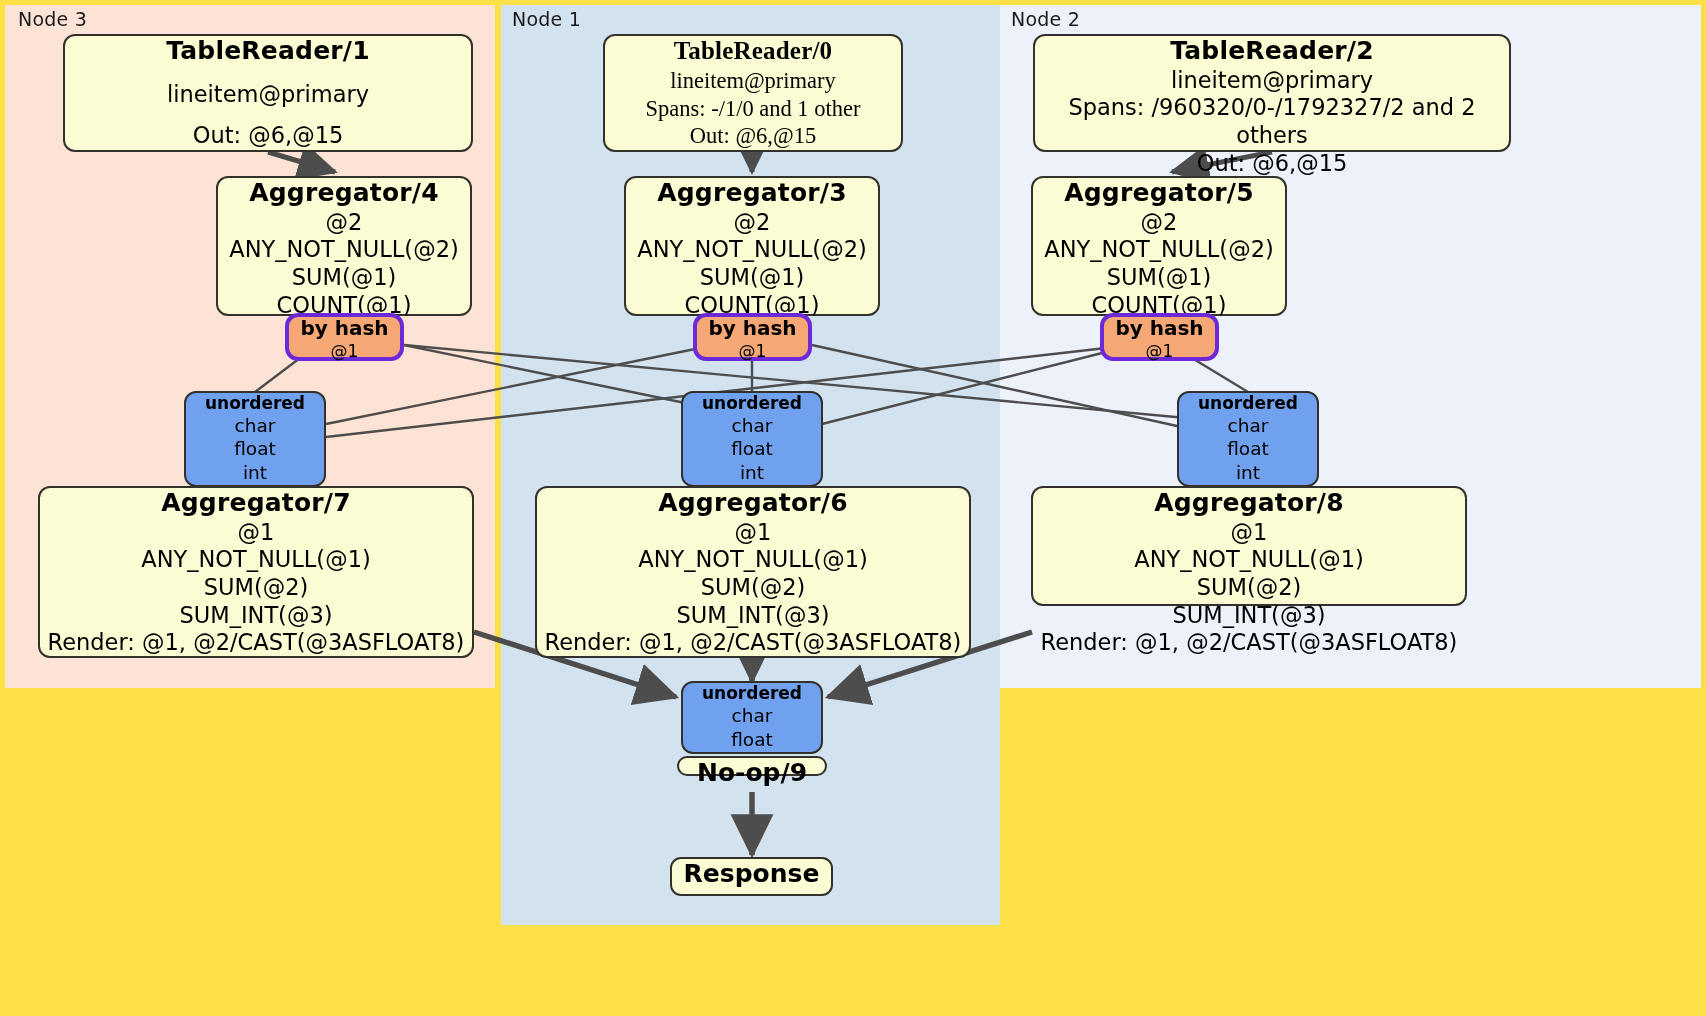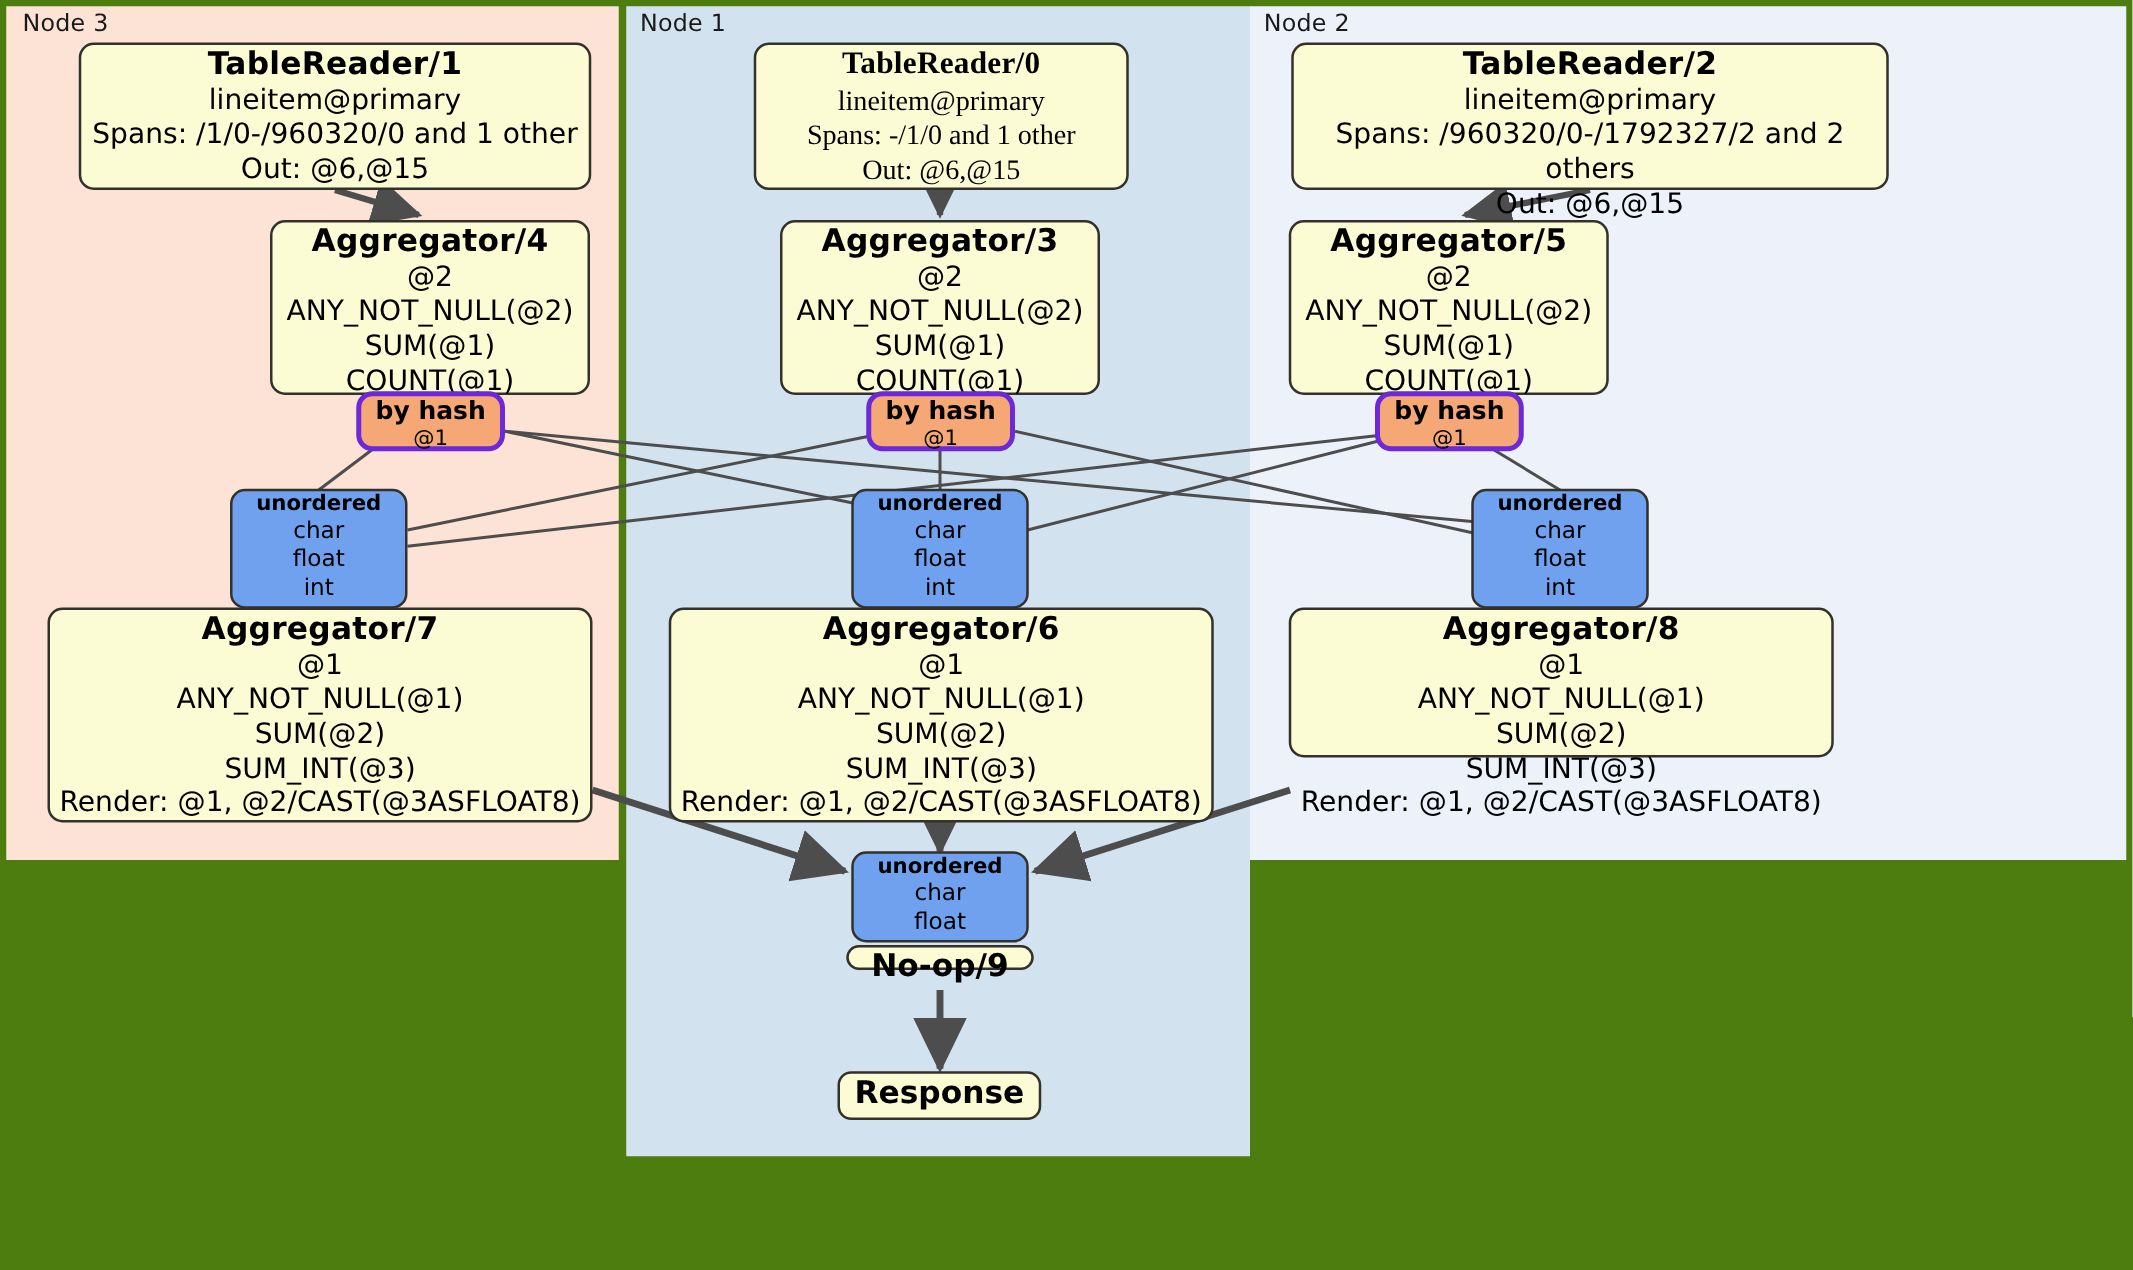--- a/index.html
+++ b/index.html
@@ -1,25 +1,25 @@
 <!DOCTYPE html>
 <html><head>
 <meta charset="utf-8">
 <style>
   html,body{margin:0;padding:0;background:#ffffff;}
   body{font-family:"DejaVu Sans","Liberation Sans",sans-serif;}
-  #stage{position:relative;width:1706px;height:1016px;overflow:hidden;background:#4d7c0f;}
+  #stage{position:relative;width:1706px;height:1016px;overflow:hidden;background:#fde047;}
 
   .panel{position:absolute;}
   .panel-label{position:absolute;font-size:19px;color:#1a1a1a;letter-spacing:.2px;}
 
   svg.edges{position:absolute;left:0;top:0;width:1706px;height:1016px;overflow:visible;}
 
   .node{position:absolute;box-sizing:border-box;display:flex;flex-direction:column;
-        align-items:center;justify-content:flex-start;text-align:center;}
+        align-items:center;justify-content:space-between;text-align:center;}
 
   .proc{background:#fbfbd4;border:2px solid #33312b;border-radius:12px;
         color:#000;line-height:1.23;}
   .proc .ttl{font-weight:bold;font-size:25px;letter-spacing:.2px;}
   .proc .ln{font-size:22.5px;}
 
   .router{background:#f5a875;border:4px solid #6d28d9;border-radius:13px;color:#000;line-height:1.18;}
   .router .ttl{font-weight:bold;font-size:20px;}
   .router .ln{font-size:17px;}
 
@@ -88,21 +88,20 @@
     </g>
 
     <g stroke="#4d4d4d" stroke-width="5.5" fill="none" marker-end="url(#ah)">
       <path d="M752,792 L752,855"></path>
     </g>
   </svg>
 
   <div class="node proc" style="left:63px;top:34px;width:410px;height:118px;">
     <div class="ttl">TableReader/1</div>
     <div class="ln">lineitem@primary</div>
-    <div class="ln">Spans: /1/0-/960320/0 and 1 other</div>
     <div class="ln">Out: @6,@15</div>
   </div>
 
   <div class="node proc" style="left:603px;top:34px;width:300px;height:118px;font-family:Liberation Serif, serif;">
     <div class="ttl">TableReader/0</div>
     <div class="ln">lineitem@primary</div>
     <div class="ln">Spans: -/1/0 and 1 other</div>
     <div class="ln">Out: @6,@15</div>
   </div>
 

